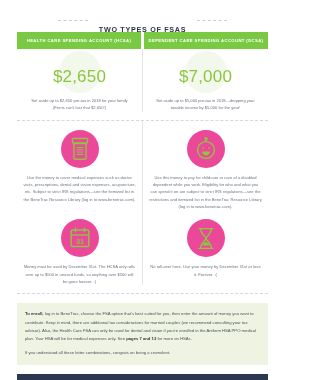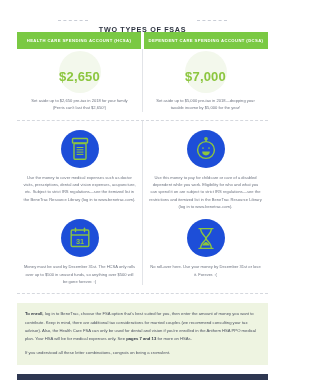--- a/index.html
+++ b/index.html
@@ -95,22 +95,22 @@
     left: 50%;
     top: 2px;
     transform: translateX(-50%);
     width: 42px;
     height: 42px;
     border-radius: 50%;
     background: #f3f8ec;
   }
   .amount-value {
     position: relative;
-    font-size: 13px;
-    font-weight: bold;
+    font-size: 17px;
+    font-weight: normal;
     color: #8cc63f;
     letter-spacing: 0.2px;
     line-height: 42px;
   }
   .amount-caption {
     font-size: 4.1px;
     line-height: 1.75;
     color: #6e7481;
     text-align: center;
     padding: 1px 6px 0 6px;
@@ -125,21 +125,21 @@
 
   
   .icon-block {
     text-align: center;
     padding-top: 9px;
   }
   .icon-halo {
     width: 38px;
     height: 38px;
     border-radius: 50%;
-    background: #1d4ed8;
+    background: #ec4899;
     margin: 0 auto;
     display: flex;
     align-items: center;
     justify-content: center;
   }
   .icon-halo svg { display: block; }
   .icon-caption {
     font-size: 4.1px;
     line-height: 1.8;
     color: #6e7481;

